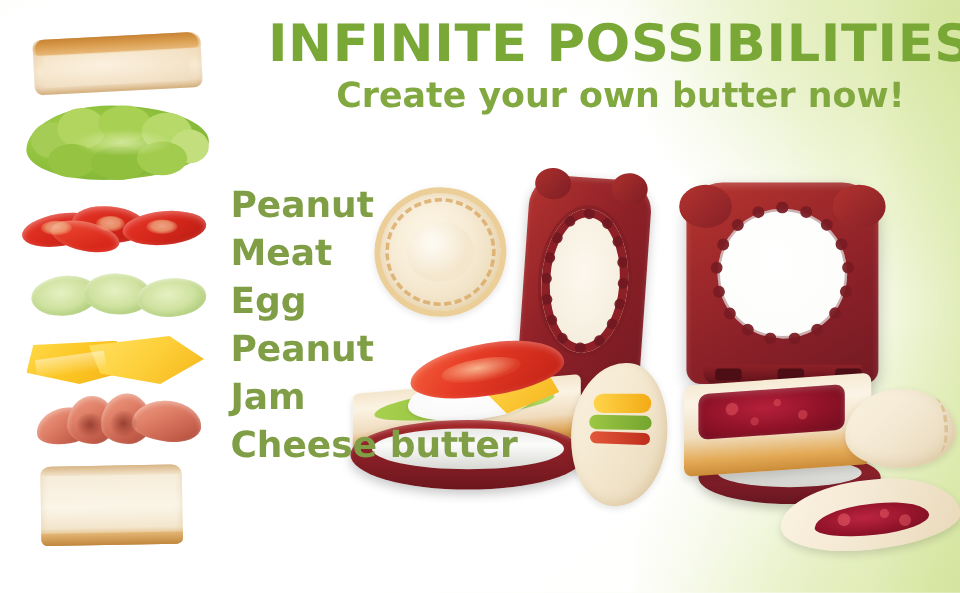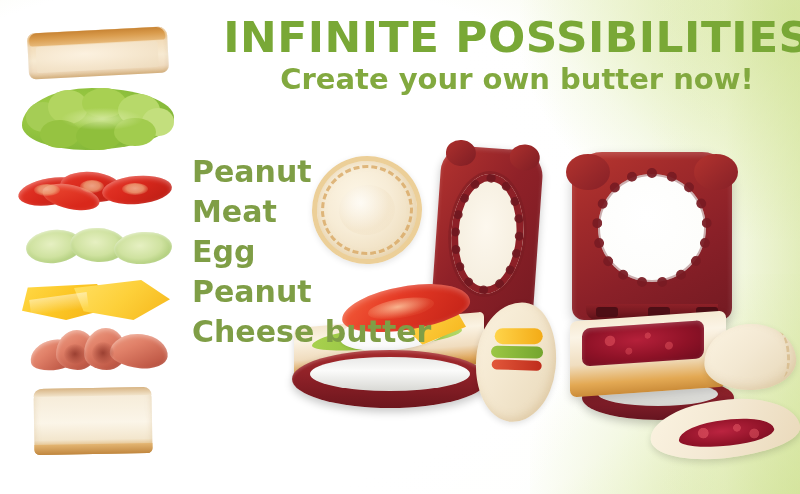--- a/index.html
+++ b/index.html
@@ -483,20 +483,21 @@
   <div class="headline-block">
     <div class="headline">INFINITE POSSIBILITIES</div>
     <div class="subheadline">Create your own butter now!</div>
   </div>
 
   <div class="ingredient-list">
     <div class="ingredient-word">Peanut</div>
     <div class="ingredient-word">Meat</div>
     <div class="ingredient-word">Egg</div>
     <div class="ingredient-word">Peanut</div>
+    <div class="ingredient-word">Jam</div>
     <div class="ingredient-word">Cheese butter</div>
   </div>
 
   <div class="photo-col">
 
     <div class="photo f-toast-edge"></div>
 
     <div class="photo f-lettuce">
       <div class="leaf"></div>
       <div class="ruffle r1"></div>

